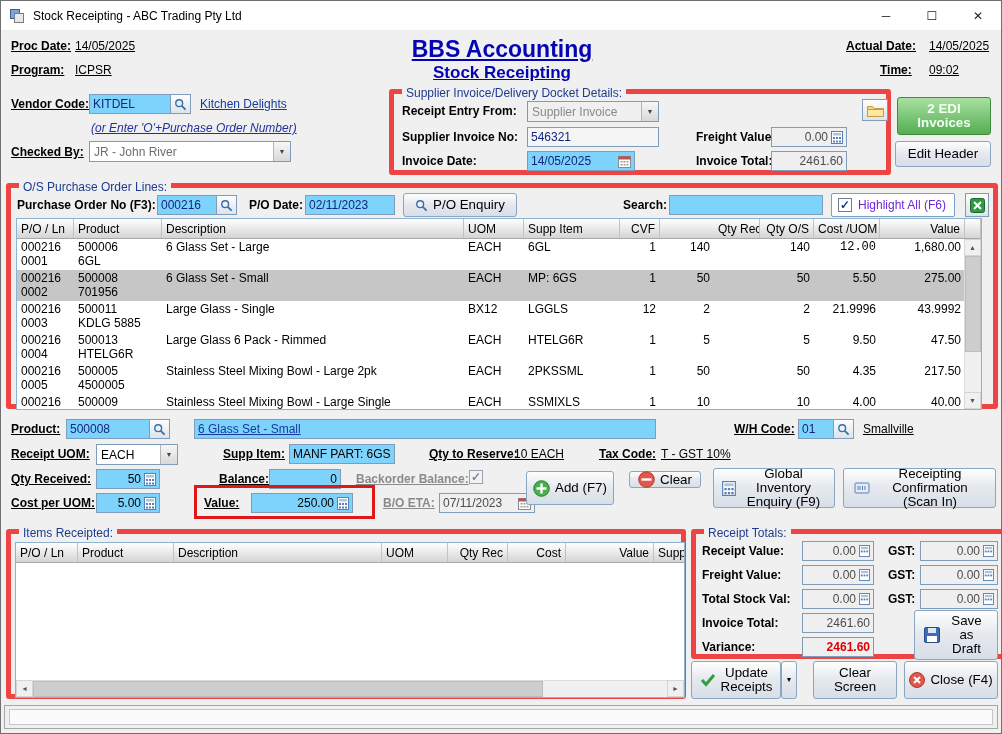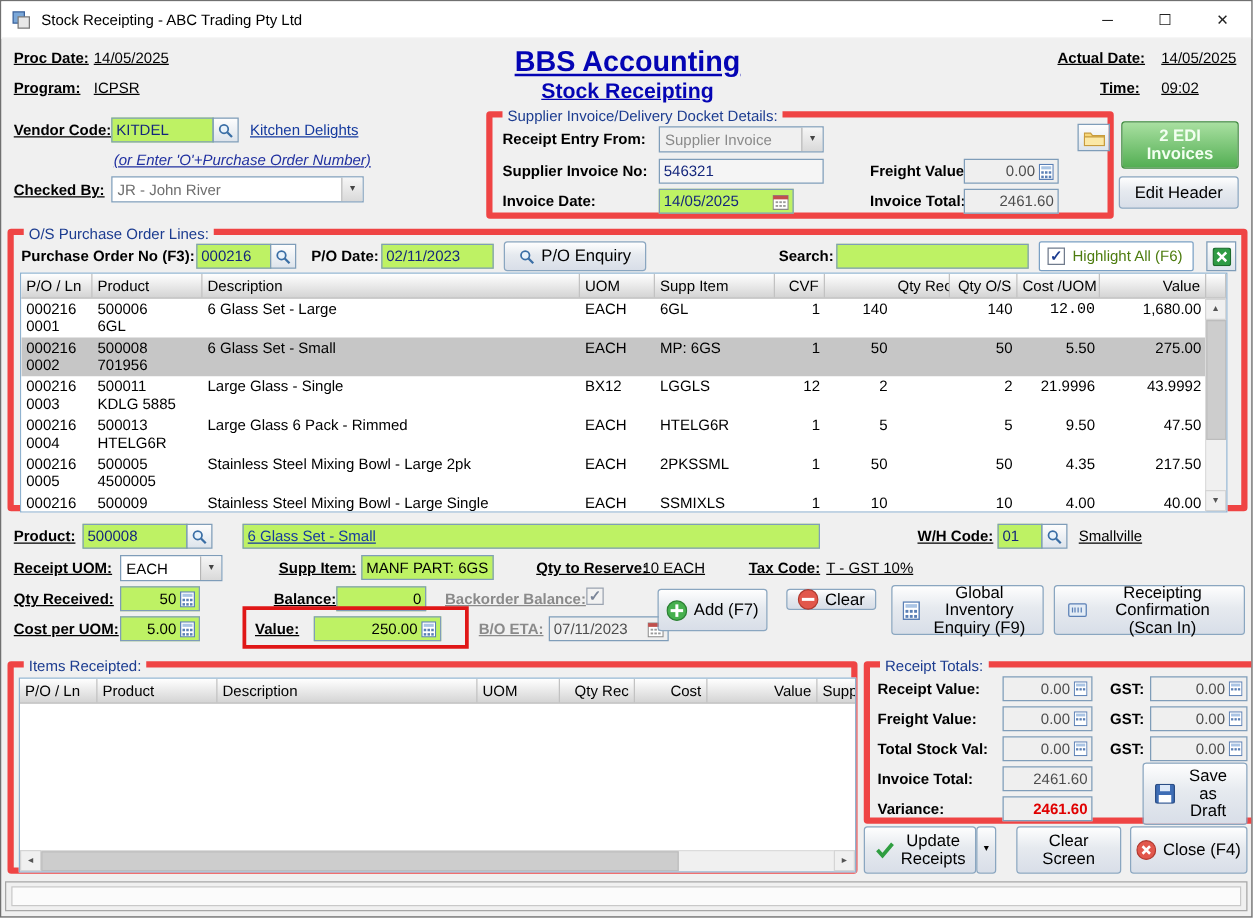--- a/index.html
+++ b/index.html
@@ -22,21 +22,21 @@
   .dimlbl { color:#8a8a8a; }
   .link { color:#153a9e; text-decoration:underline; cursor:pointer; }
   .hint { color:#2030a0; font-style:italic; }
   .app-title { font-size:23px; font-weight:bold; color:#0404b4; }
   .screen-title { font-size:17px; font-weight:bold; color:#0404b4; }
   
   .groupbox { position:absolute; border:5px solid #ef4444; border-radius:3px; }
   .gb-title { position:absolute; top:-8px; left:8px; background:#f0f0f0; padding:0 4px;
               color:#1c3c90; white-space:nowrap; }
   
-  .tb { position:absolute; height:20px; border:1px solid #7f9db9; background:#bef264;
+  .tb { position:absolute; height:20px; border:1px solid #7f9db9; background:#7dd3fc;
         color:#14267c; display:flex; align-items:center; padding:0 3px; overflow:hidden; }
   .tb .t { flex:1; white-space:nowrap; overflow:hidden; }
   .tb.num .t { text-align:right; }
   .tb.dis { background:#efefef; color:#4c4c4c; }
   .tb .ic { flex:none; display:flex; margin-left:3px; }
   .redtxt { color:#e00000 !important; font-weight:bold; }
   
   .icon-btn { position:absolute; width:21px; height:20px; border:1px solid #7f9db9;
               background:linear-gradient(#fdfdfd,#dde4ec); display:flex; align-items:center;
               justify-content:center; cursor:default; }
@@ -80,21 +80,21 @@
             border:1px solid #d5d5d5; }
   .sb-thumb { position:absolute; background:#cdcdcd; border:1px solid #bdbdbd; }
   
   .cb { position:absolute; width:14px; height:14px; background:#fff; border:1px solid #707b8c;
         display:flex; align-items:center; justify-content:center; font-size:12px;
         font-weight:bold; color:#1c3c90; line-height:1; }
   .cb.dis { background:#f2f2f2; color:#7a8598; border-color:#9aa3b0; }
   .hl-box { position:absolute; border:1px solid #7aa0c4; background:#fff; border-radius:2px;
             display:flex; align-items:center; gap:6px; padding:0 6px; }
   .hl-box .cbx { position:static; }
-  .hl-box .hl-lbl { color:#4d7c0f; }
+  .hl-box .hl-lbl { color:#6d28d9; }
   
   .red-box { position:absolute; border:3px solid #e01717; z-index:9; pointer-events:none; }
   
   .statusbar { position:absolute; left:3px; right:3px; bottom:4px; height:24px;
                border:1px solid #a6a6a6; background:#f0f0f0; }
   .statusbar .inner { position:absolute; left:4px; right:4px; top:3px; bottom:3px;
                       border:1px solid #c8c8c8; background:#fbfbfb; }
   svg { display:block; }
 </style>
 </head>

